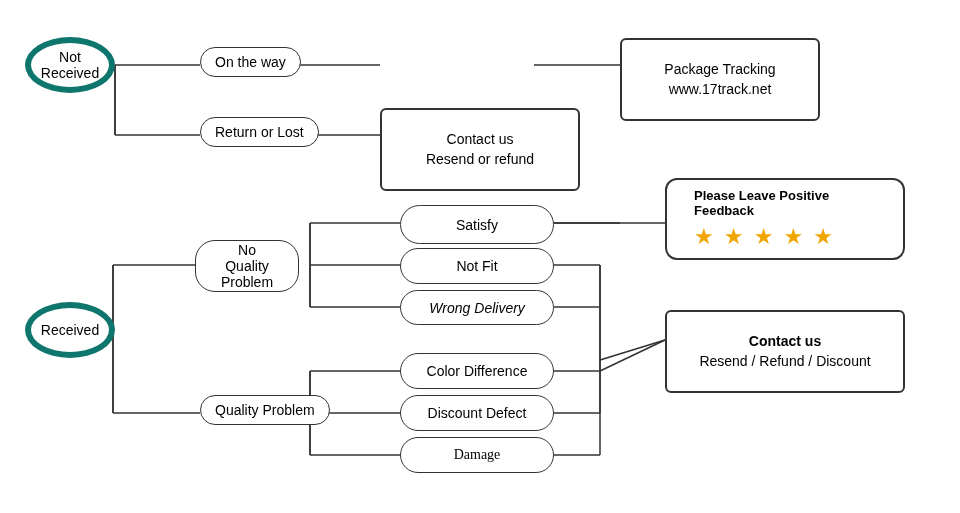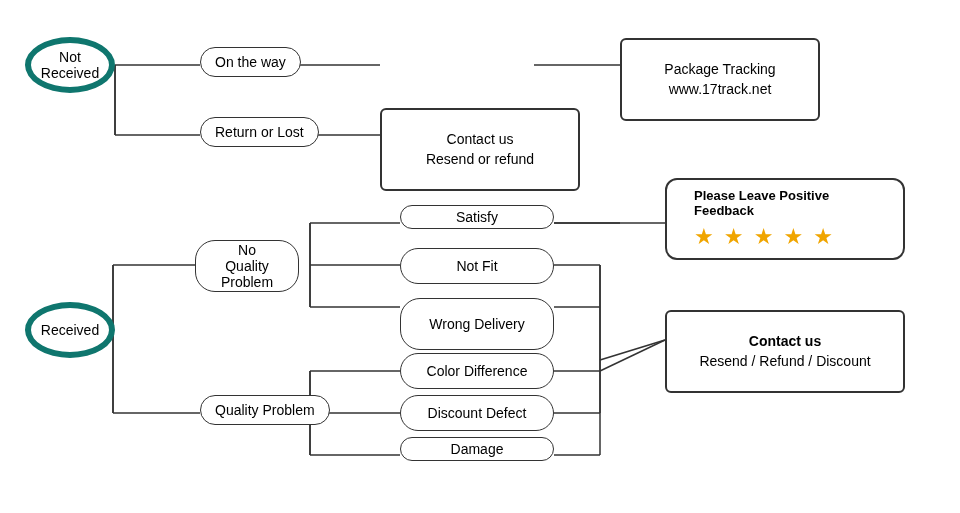--- a/index.html
+++ b/index.html
@@ -162,41 +162,41 @@
 
   <div class="node rect" style="left:195px; top:240px; width:104px; height:52px;">
     <span style="white-space:pre-line; text-align:center;">No
 Quality Problem</span>
   </div>
 
   <div class="node rect" style="left:200px; top:395px;">
     <span>Quality Problem</span>
   </div>
 
-  <div class="node rect" style="left:400px; top:205px; width:154px; height:24px;">
+  <div class="node rect" style="left:400px; top:205px; width:154px; height:39px;">
     <span>Satisfy</span>
   </div>
 
   <div class="node rect" style="left:400px; top:248px; width:154px; height:36px;">
     <span>Not Fit</span>
   </div>
 
-  <div class="node rect" style="left:400px; top:298px; width:154px; height:52px;">
+  <div class="node rect" style="left:400px; top:290px; width:154px; height:35px;font-style:italic;">
     <span>Wrong Delivery</span>
   </div>
 
   <div class="node rect" style="left:400px; top:353px; width:154px; height:36px;">
     <span>Color Difference</span>
   </div>
 
   <div class="node rect" style="left:400px; top:395px; width:154px; height:36px;">
     <span>Discount Defect</span>
   </div>
 
-  <div class="node rect" style="left:400px; top:437px; width:154px; height:24px;">
+  <div class="node rect" style="left:400px; top:437px; width:154px; height:36px;font-family:Liberation Serif, serif;">
     <span>Damage</span>
   </div>
 
   <div class="feedback-box" style="position:absolute; left:665px; top:178px; width:240px;">
     <div style="font-size:13px; font-weight:bold; margin-bottom:6px;">Please Leave Positive Feedback</div>
     <div class="stars">★ ★ ★ ★ ★</div>
   </div>
 
   <div class="rect-wide" style="position:absolute; left:665px; top:310px; width:240px;">
     <div style="font-weight:bold;">Contact us</div>

